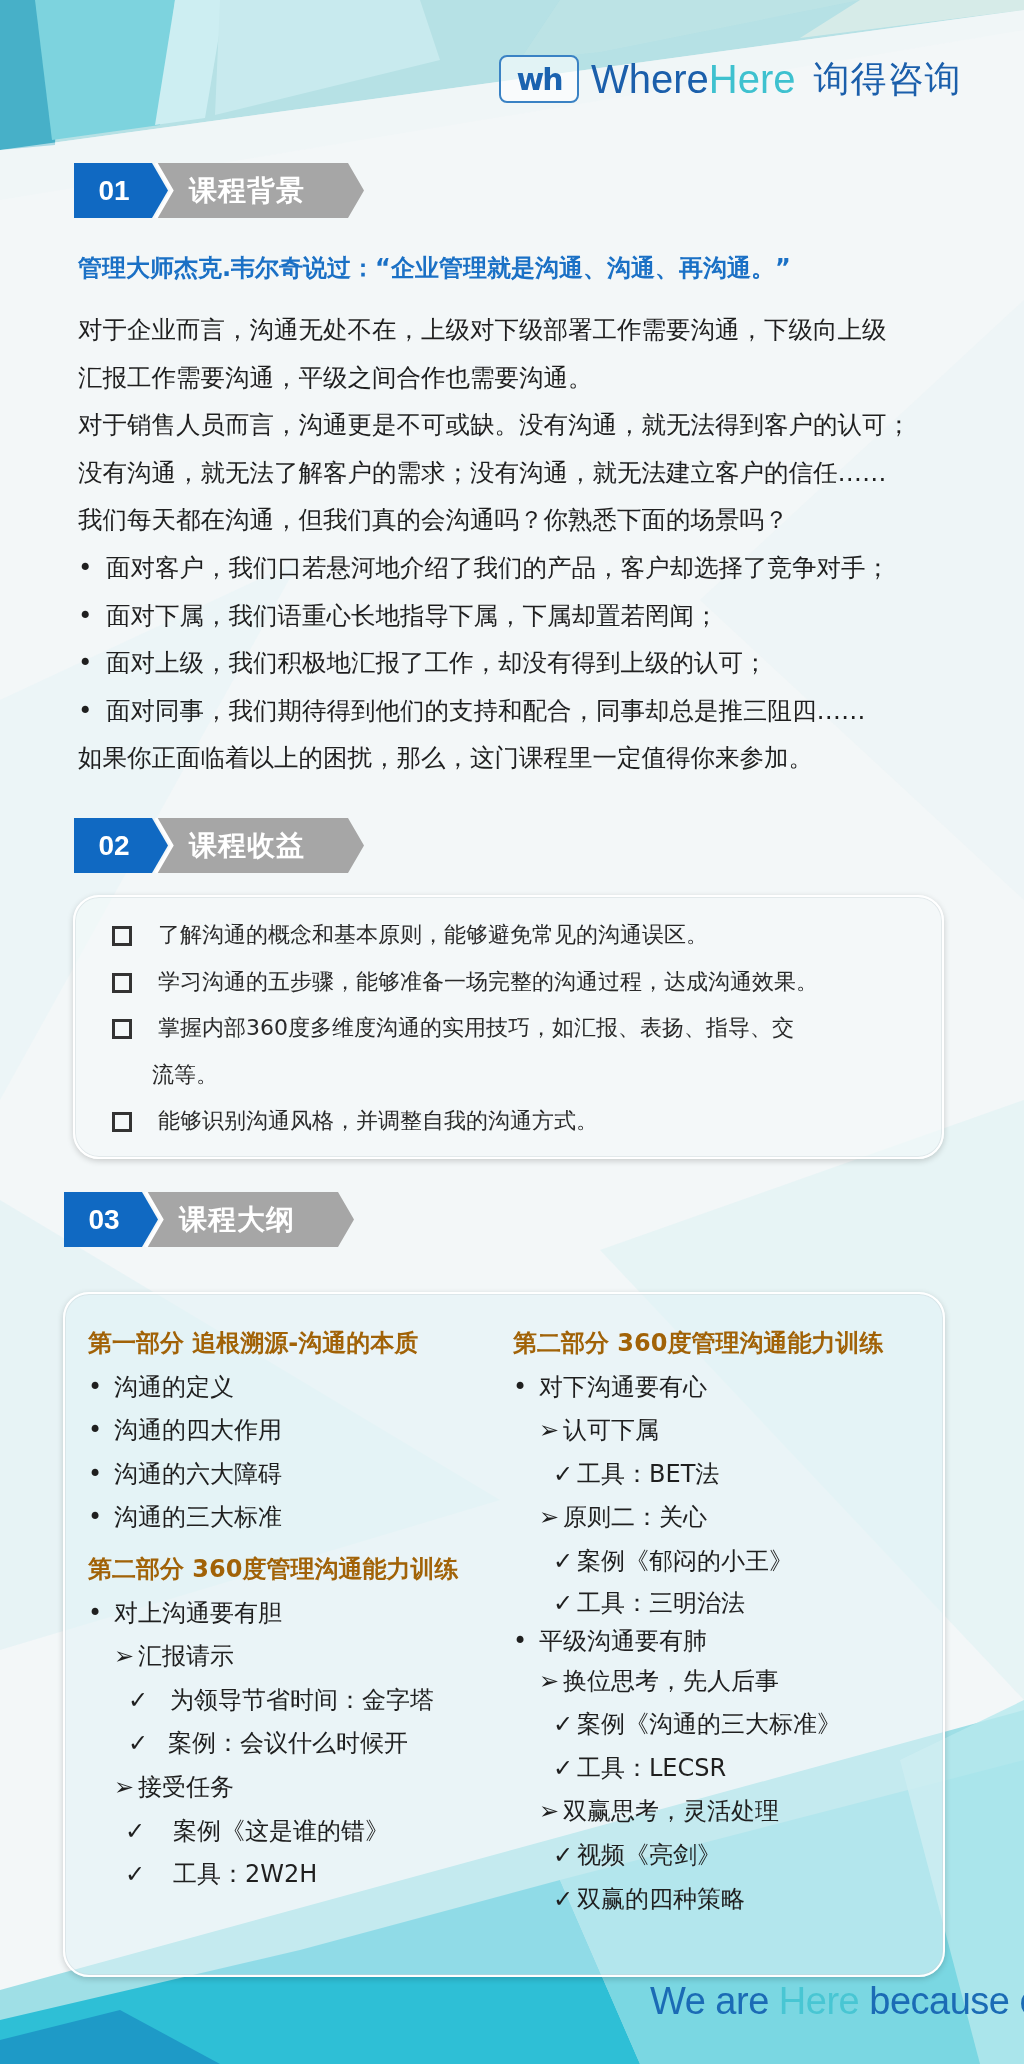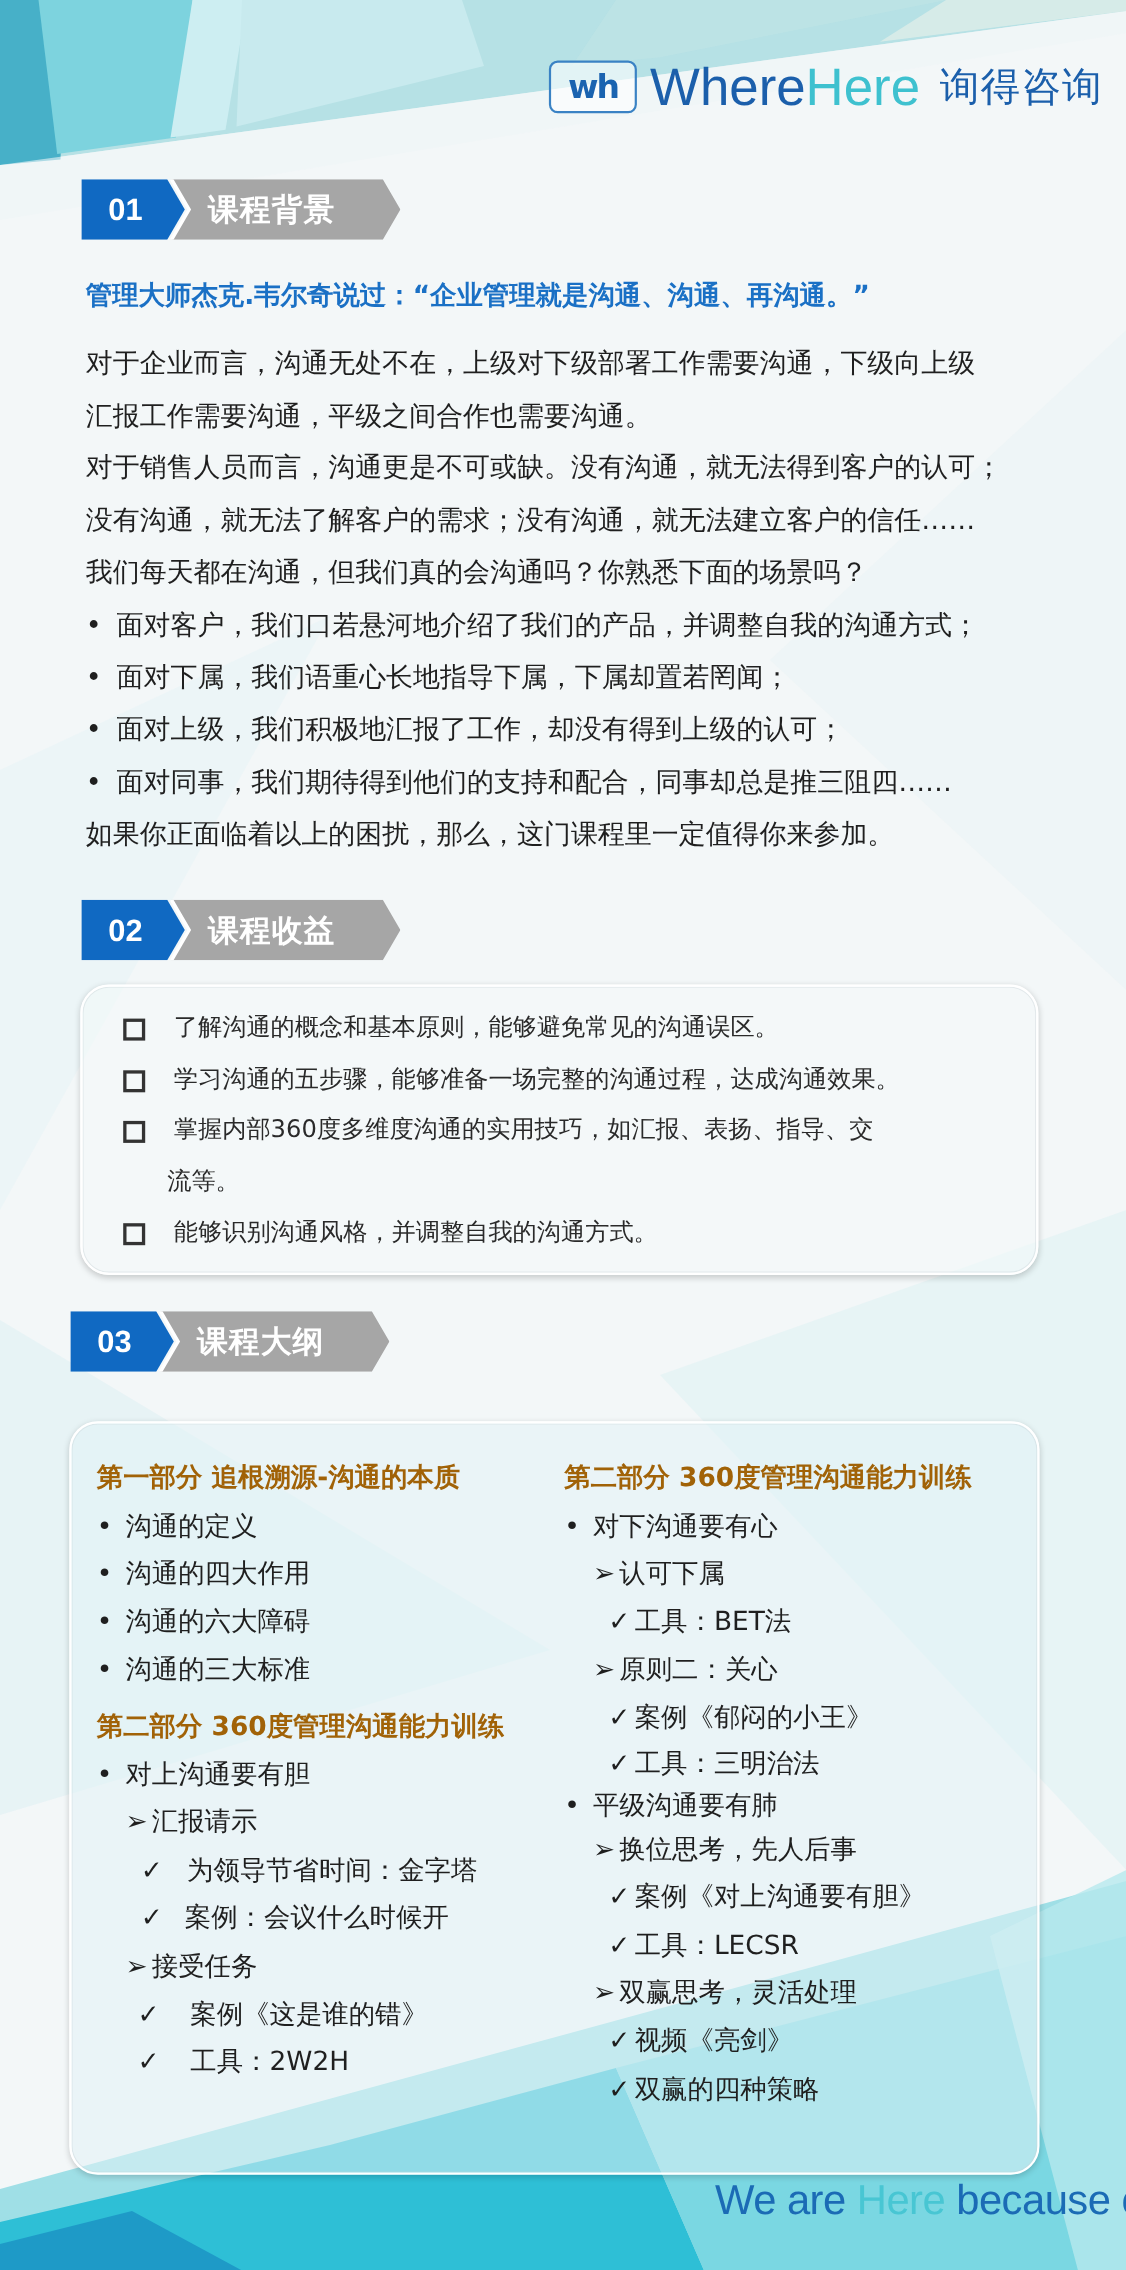--- a/index.html
+++ b/index.html
@@ -9,21 +9,21 @@
     background:#f4f8f9; color:#222;
   }
   .bg { position:absolute; inset:0; z-index:0; }
   .layer { position:absolute; inset:0; z-index:1; }
 
   
   .logo { position:absolute; left:499px; top:52px; height:54px; display:flex; align-items:center; }
   .logo-mark { width:80px; height:48px; border:2.5px solid #3a82c4; border-radius:8px; box-sizing:border-box;
     display:flex; align-items:center; justify-content:center; font-size:30px; font-weight:bold; color:#1b63b0;
     background:rgba(255,255,255,0.6); letter-spacing:-2px; }
-  .logo-en { margin-left:12px; font-size:48px; color:#1b5fab; letter-spacing:0px; font-family:"Liberation Sans",sans-serif; }
+  .logo-en { margin-left:12px; font-size:40px; color:#1b5fab; letter-spacing:0px; font-family:"Liberation Sans",sans-serif; }
   .logo-en .here { color:#3ec1cf; }
   .logo-cn { margin-left:18px; font-size:36px; color:#1b5fab; letter-spacing:1px; }
 
   
   .badge { position:absolute; height:65px; width:290px; }
   .badge svg { position:absolute; left:0; top:0; }
   .badge .num { position:absolute; left:0; width:80px; top:0; height:55px; line-height:55px; text-align:center;
     color:#fff; font-weight:bold; font-size:28px; font-family:"Liberation Sans",sans-serif; }
   .badge .title { position:absolute; left:115px; top:0; height:55px; line-height:55px; color:#fff;
     font-weight:bold; font-size:28px; letter-spacing:1px; }
@@ -105,21 +105,21 @@
   </div>
 
   <div class="quote">管理大师杰克.韦尔奇说过：“企业管理就是沟通、沟通、再沟通。”</div>
 
   <div class="para">
     <span class="ln">对于企业而言，沟通无处不在，上级对下级部署工作需要沟通，下级向上级</span>
     <span class="ln">汇报工作需要沟通，平级之间合作也需要沟通。</span>
     <span class="ln">对于销售人员而言，沟通更是不可或缺。没有沟通，就无法得到客户的认可；</span>
     <span class="ln">没有沟通，就无法了解客户的需求；没有沟通，就无法建立客户的信任……</span>
     <span class="ln">我们每天都在沟通，但我们真的会沟通吗？你熟悉下面的场景吗？</span>
-    <span class="ln bl"><span class="dot">•</span><span>面对客户，我们口若悬河地介绍了我们的产品，并调整自我的沟通方式；</span></span>
+    <span class="ln bl"><span class="dot">•</span><span>面对客户，我们口若悬河地介绍了我们的产品，客户却选择了竞争对手；</span></span>
     <span class="ln bl"><span class="dot">•</span><span>面对下属，我们语重心长地指导下属，下属却置若罔闻；</span></span>
     <span class="ln bl"><span class="dot">•</span><span>面对上级，我们积极地汇报了工作，却没有得到上级的认可；</span></span>
     <span class="ln bl"><span class="dot">•</span><span>面对同事，我们期待得到他们的支持和配合，同事却总是推三阻四……</span></span>
     <span class="ln">如果你正面临着以上的困扰，那么，这门课程里一定值得你来参加。</span>
   </div>
 
   <div class="badge" style="left:74px; top:818px;">
     <svg width="290" height="55">
       <polygon points="82,0 274,0 290,27.5 274,55 82,55 98,27.5" fill="#a6a6a6"></polygon>
       <polygon points="0,0 78,0 94,27.5 78,55 0,55" fill="#1069c2"></polygon>
@@ -184,21 +184,21 @@
   <div class="col col-right">
     <div class="h">第二部分 360度管理沟通能力训练</div>
     <div class="l1"><span class="m">•</span><span>对下沟通要有心</span></div>
     <div class="l2" style="padding-left:26px;"><span class="m" style="width:24px;">➢</span><span>认可下属</span></div>
     <div class="l3" style="padding-left:40px;"><span class="m" style="width:24px;">✓</span><span>工具：BET法</span></div>
     <div class="l2" style="padding-left:26px;"><span class="m" style="width:24px;">➢</span><span>原则二：关心</span></div>
     <div class="l3" style="padding-left:40px;"><span class="m" style="width:24px;">✓</span><span>案例《郁闷的小王》</span></div>
     <div class="l3" style="padding-left:40px; line-height:38px;"><span class="m" style="width:24px;">✓</span><span>工具：三明治法</span></div>
     <div class="l1" style="line-height:38px;"><span class="m">•</span><span>平级沟通要有肺</span></div>
     <div class="l2" style="padding-left:26px;"><span class="m" style="width:24px;">➢</span><span>换位思考，先人后事</span></div>
-    <div class="l3" style="padding-left:40px;"><span class="m" style="width:24px;">✓</span><span>案例《对上沟通要有胆》</span></div>
+    <div class="l3" style="padding-left:40px;"><span class="m" style="width:24px;">✓</span><span>案例《沟通的三大标准》</span></div>
     <div class="l3" style="padding-left:40px;"><span class="m" style="width:24px;">✓</span><span>工具：LECSR</span></div>
     <div class="l2" style="padding-left:26px;"><span class="m" style="width:24px;">➢</span><span>双赢思考，灵活处理</span></div>
     <div class="l3" style="padding-left:40px;"><span class="m" style="width:24px;">✓</span><span>视频《亮剑》</span></div>
     <div class="l3" style="padding-left:40px;"><span class="m" style="width:24px;">✓</span><span>双赢的四种策略</span></div>
   </div>
 
   <div class="slogan"><span>We are </span><span class="here">Here</span><span> because of </span></div>
 
 </div>
 

